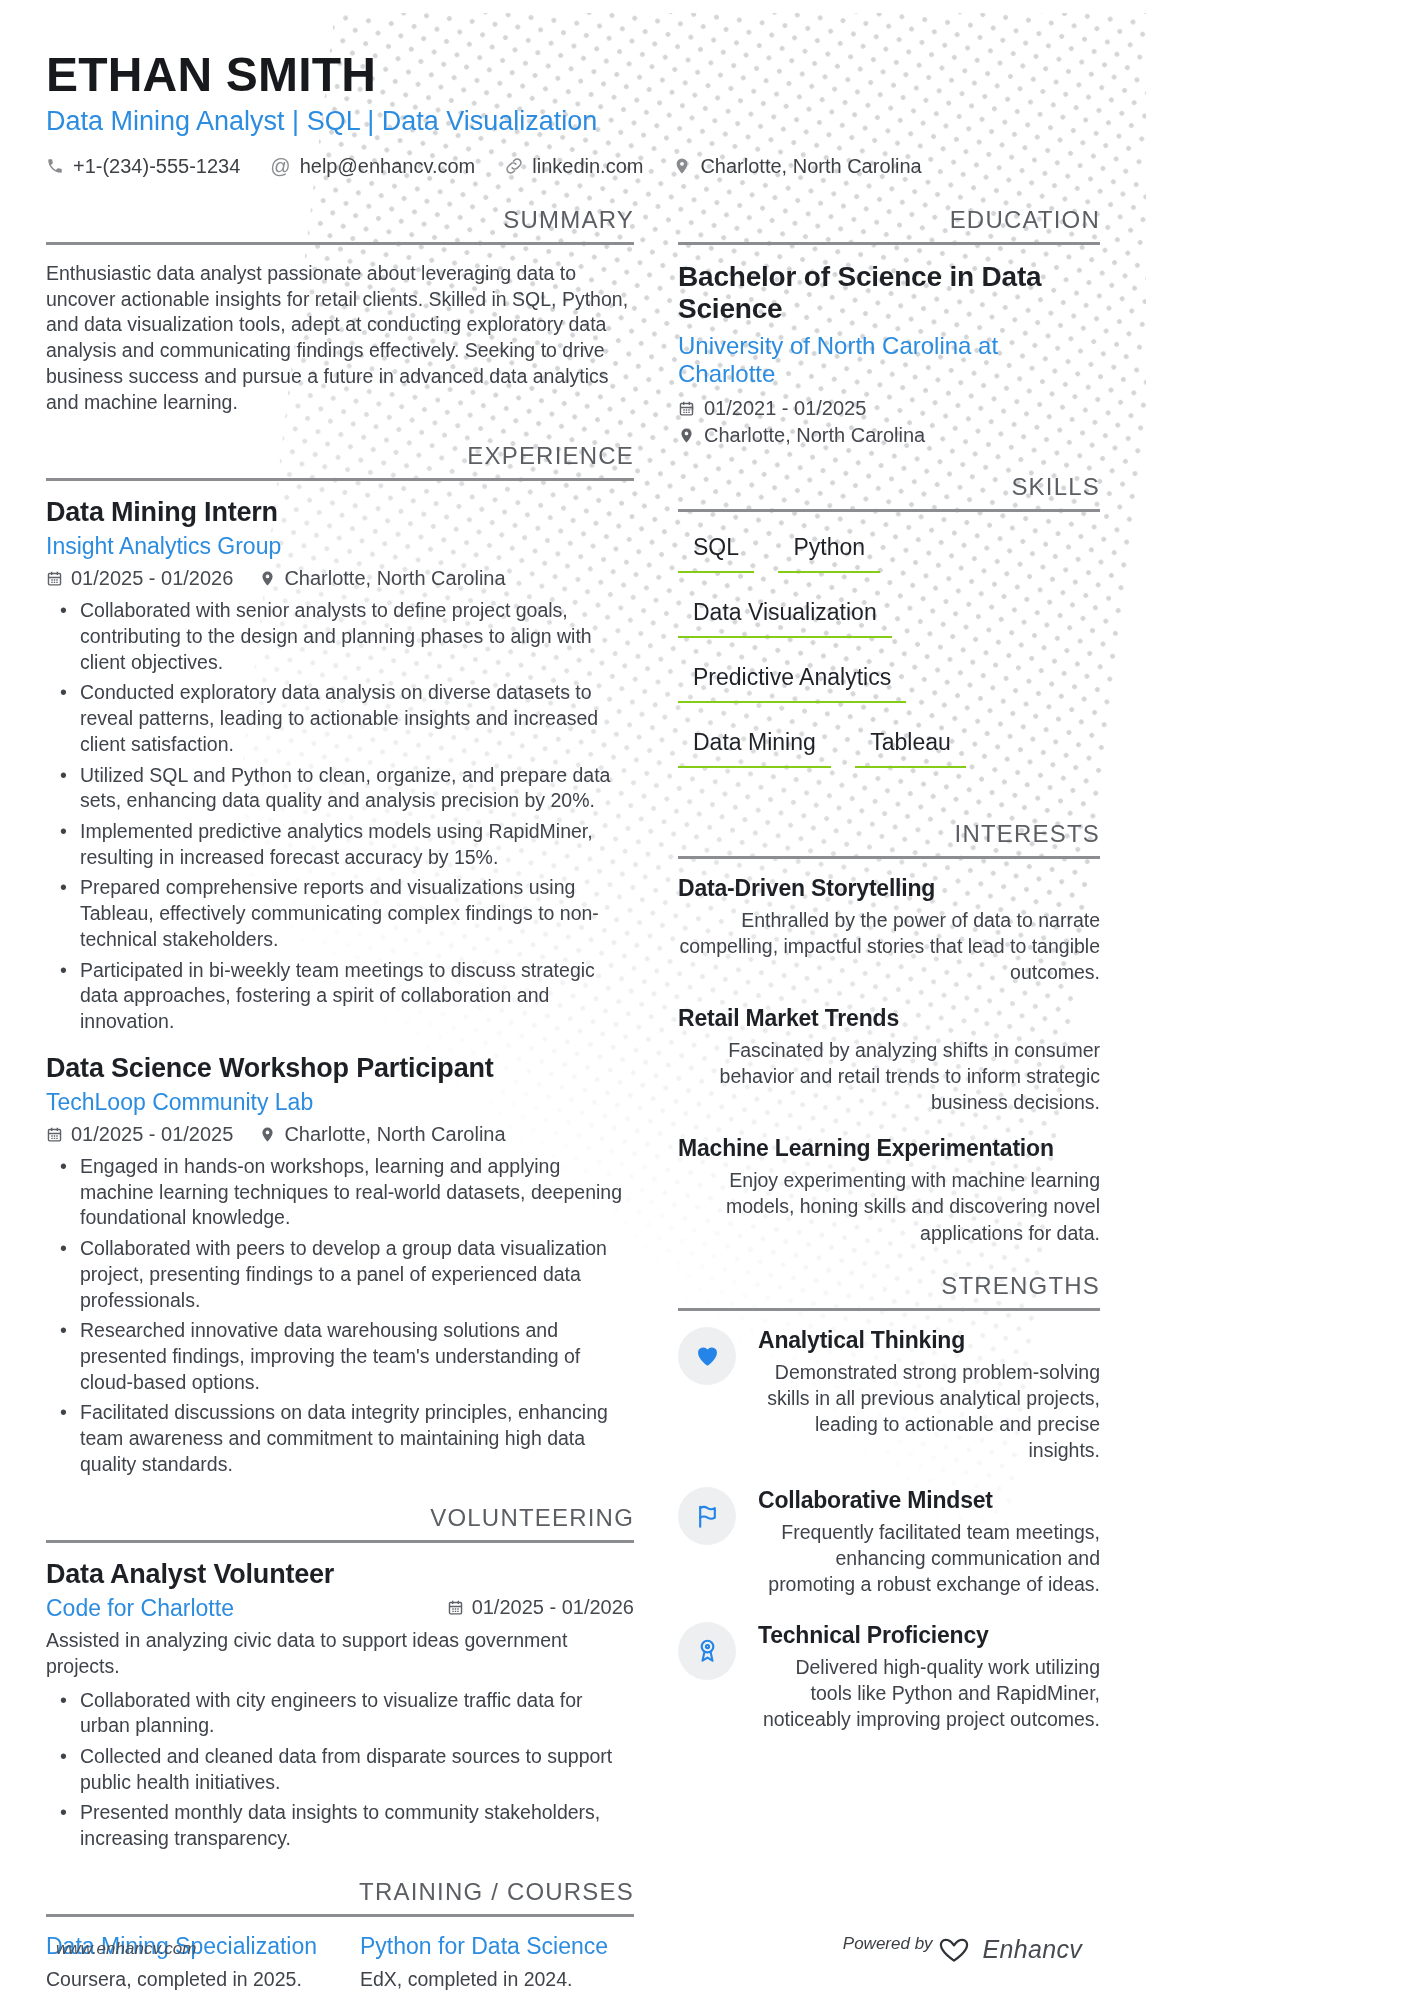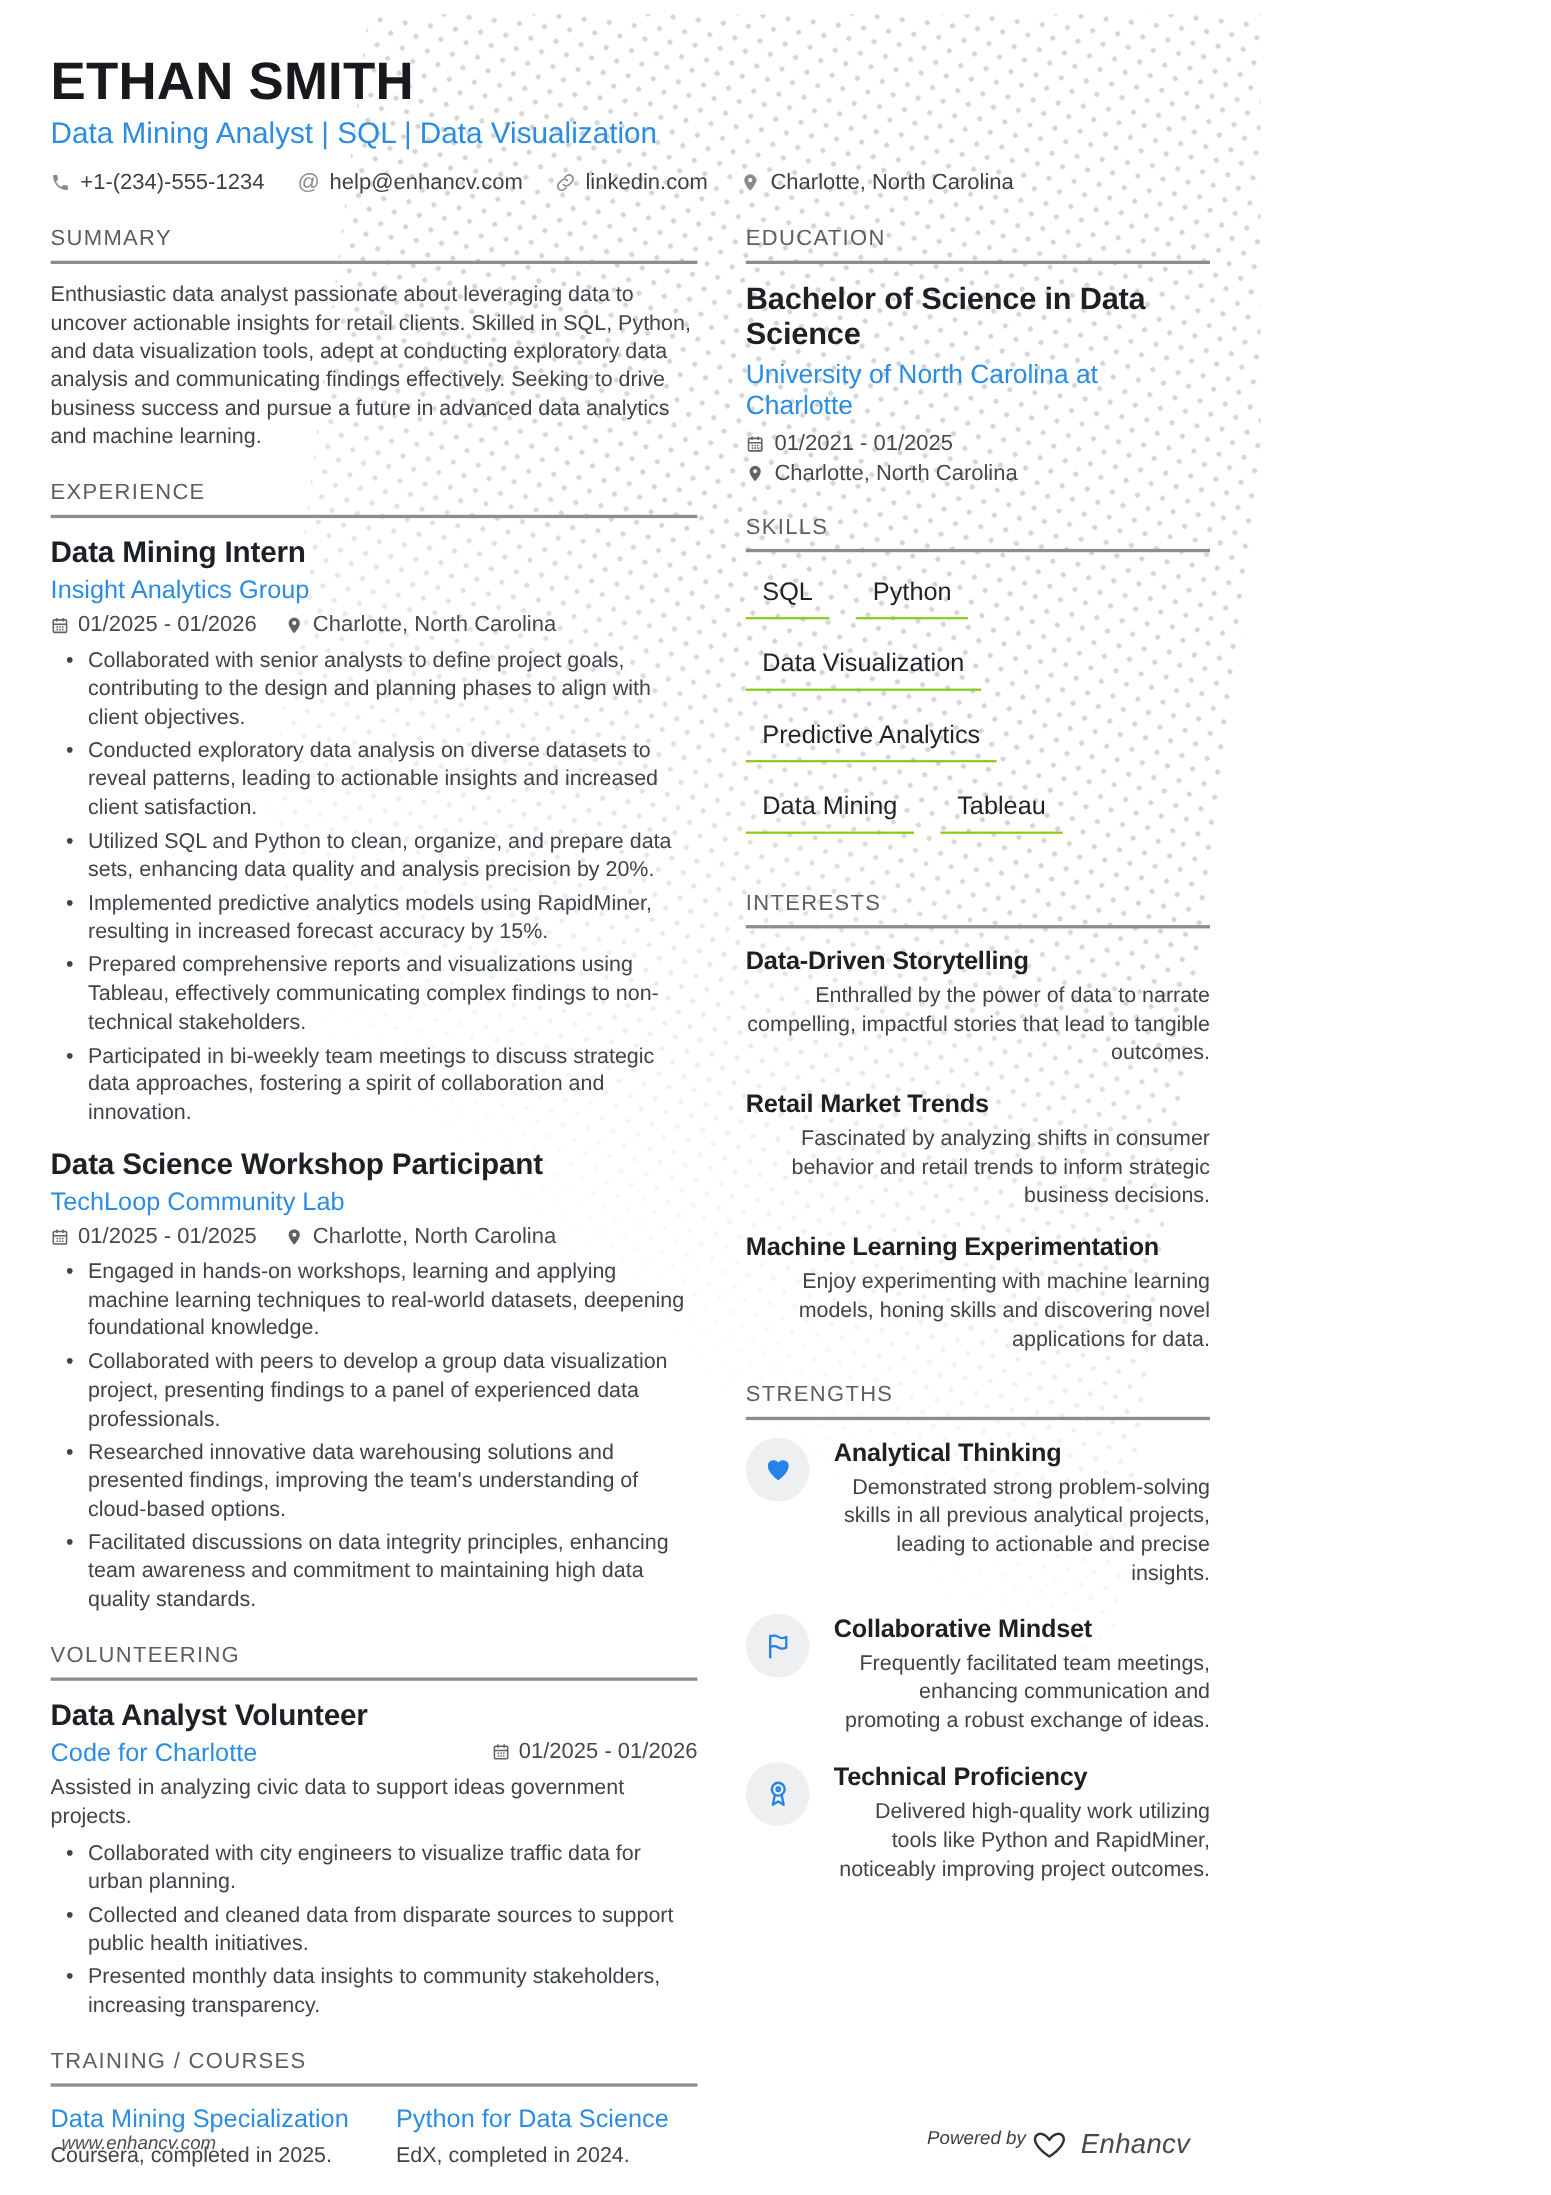--- a/index.html
+++ b/index.html
@@ -36,22 +36,22 @@
   .contact-item .ic { color:#898b8f; display:flex; }
   .contact-item .ic svg { width:18px; height:18px; }
   .at-glyph { font-size:20px; color:#898b8f; line-height:1; }
 
   
   .columns { display:flex; gap:44px; margin-top:28px; }
   .col-left { width:588px; flex:none; }
   .col-right { flex:1; min-width:0; }
 
   h2.section-title {
-    margin:0 0 16px; padding:0 0 8px; font-size:20px; font-weight:400;
-    letter-spacing:1.2px; color:#5b5e63; border-bottom:3px solid #8b8d90;
+    margin:0 0 16px; padding:0 0 8px; font-size:24px; font-weight:400;
+    letter-spacing:1.2px; color:#5b5e63; border-bottom:3px solid #8b8d90;text-align:right;
   }
   .section { margin-bottom:26px; }
 
   .body-text { font-size:19.5px; line-height:1.33; color:#3f434a; margin:0; }
 
   
   .entry { margin-bottom:18px; }
   .entry-role { margin:0 0 5px; font-size:27px; font-weight:600; color:#1d2025; letter-spacing:-0.2px; }
   .entry-company { margin:0 0 7px; font-size:23px; font-weight:500; color:#2b8ce0; }
   .meta-row { display:flex; align-items:center; gap:26px; font-size:20px; color:#45484e; margin:0 0 8px; }

